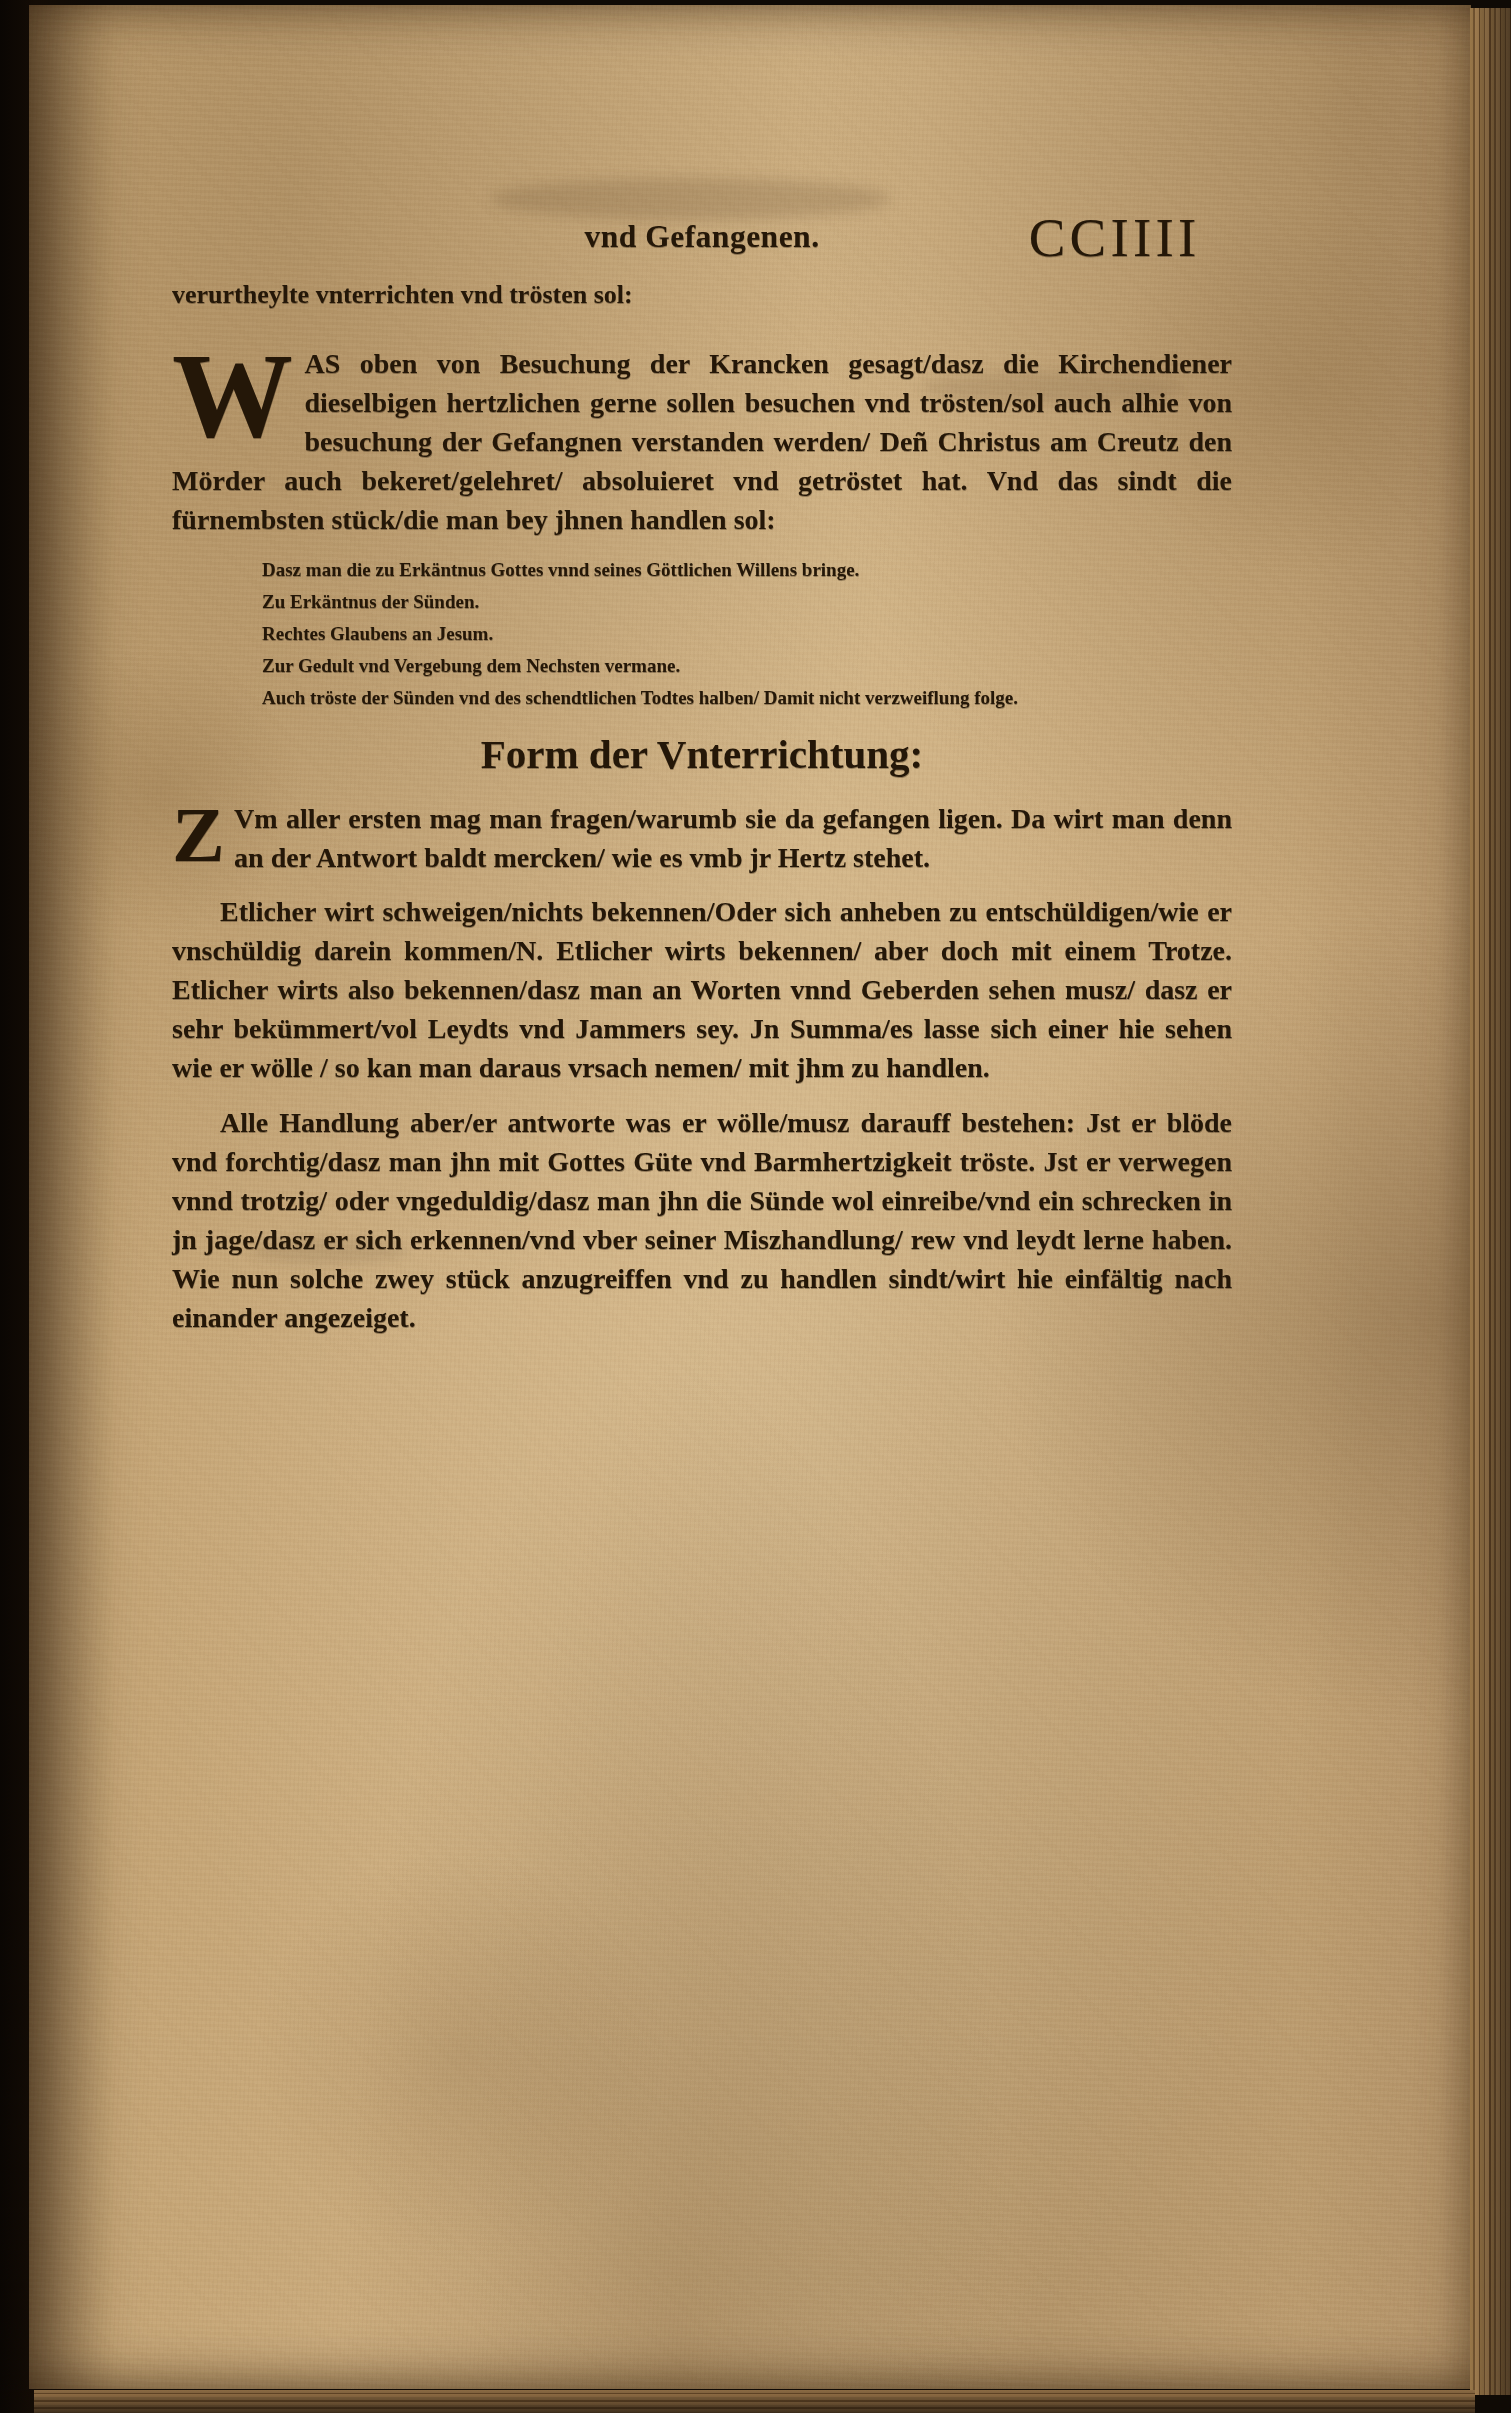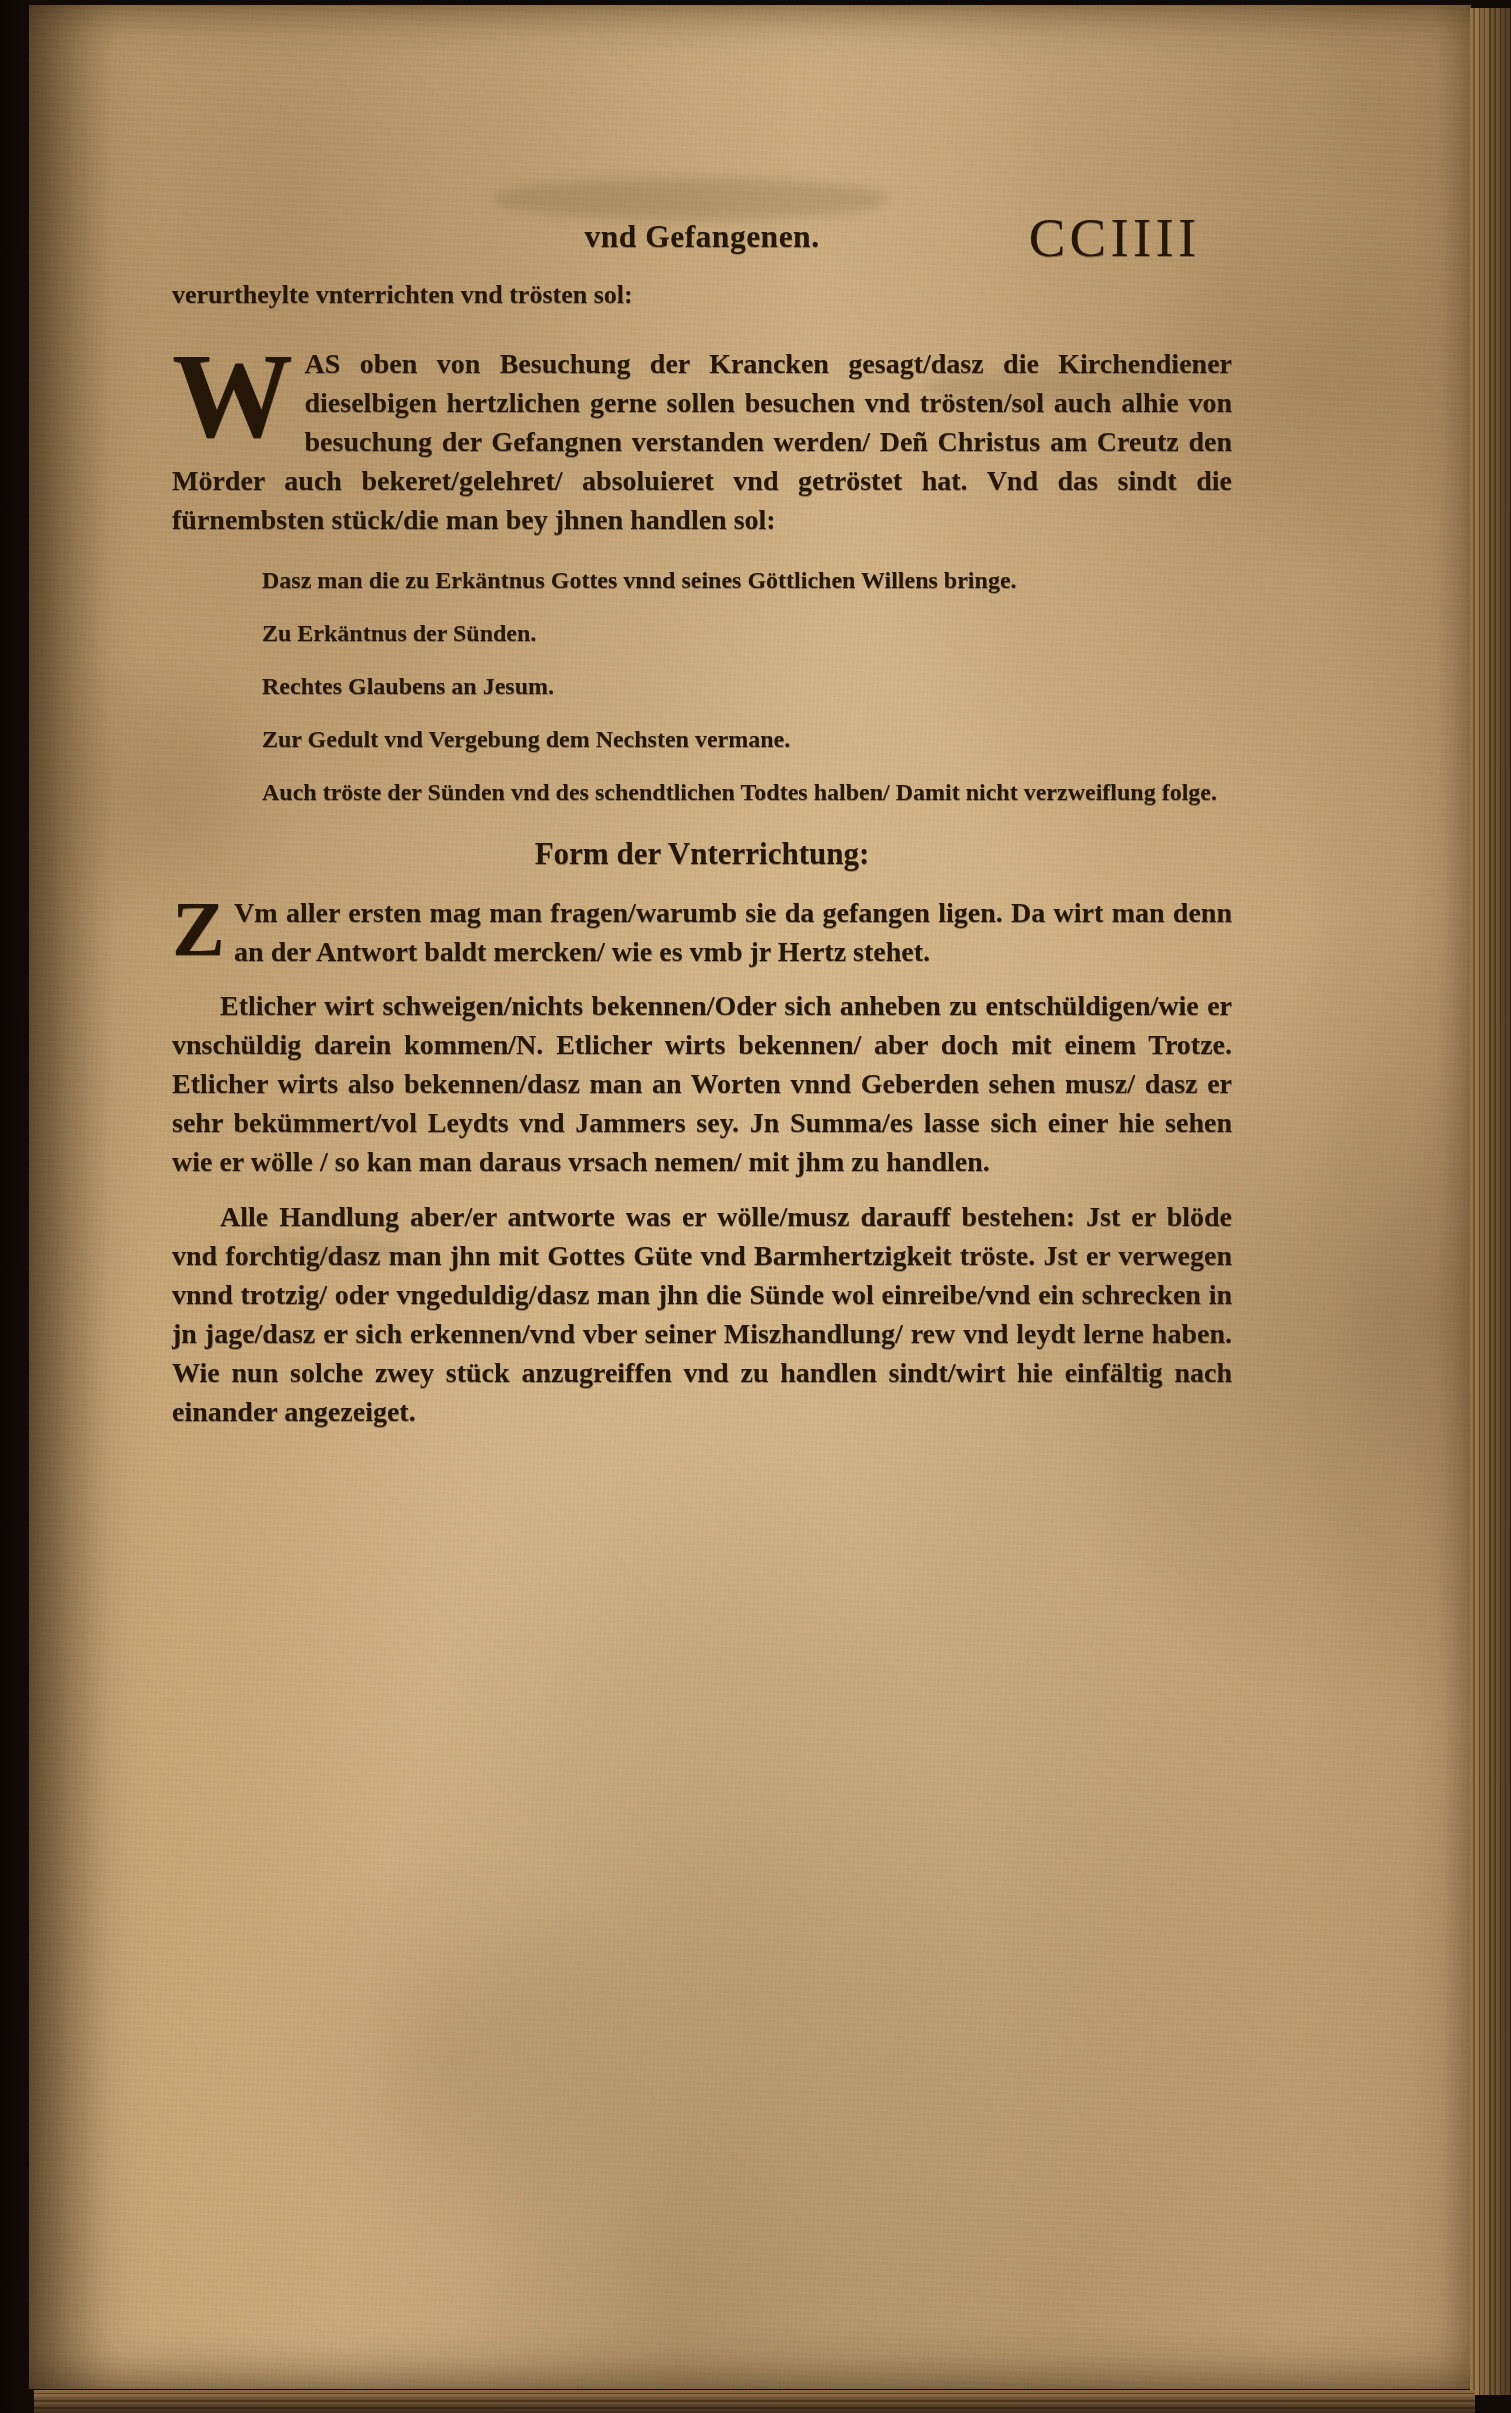--- a/index.html
+++ b/index.html
@@ -96,24 +96,24 @@
     float:left;font-size:121px;line-height:97px;font-weight:700;
     padding:3.1px 11.5px 0 0;
   }
   .dropcap-z{
     float:left;font-size:79px;line-height:67px;font-weight:700;
     padding:2.1px 9.4px 0 0;
   }
   ul.hang-list{list-style:none;margin:9.4px 0 7.3px 0;padding:0;}
   ul.hang-list li{
     padding-left:149px;text-indent:-59px;margin:0;
-    font-size:24px;line-height:53px;font-weight:700;text-align:left;
+    font-size:19px;line-height:32px;font-weight:700;text-align:left;
   }
   .section-heading{
-    text-align:center;font-size:31px;font-weight:700;margin:18px 0 21px 0;line-height:1.1;
+    text-align:center;font-size:41px;font-weight:700;margin:18px 0 21px 0;line-height:1.1;
   }
   .indent{text-indent:48px;}
 </style>
 </head>
 <body>
 
 <div class="scan">
   <div class="prev-page-sliver"></div>
   <div class="gutter"></div>
 

